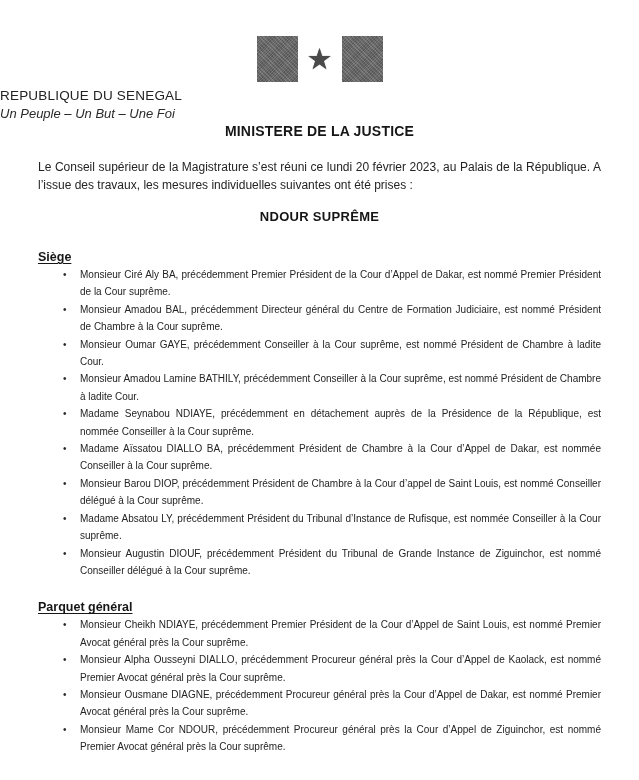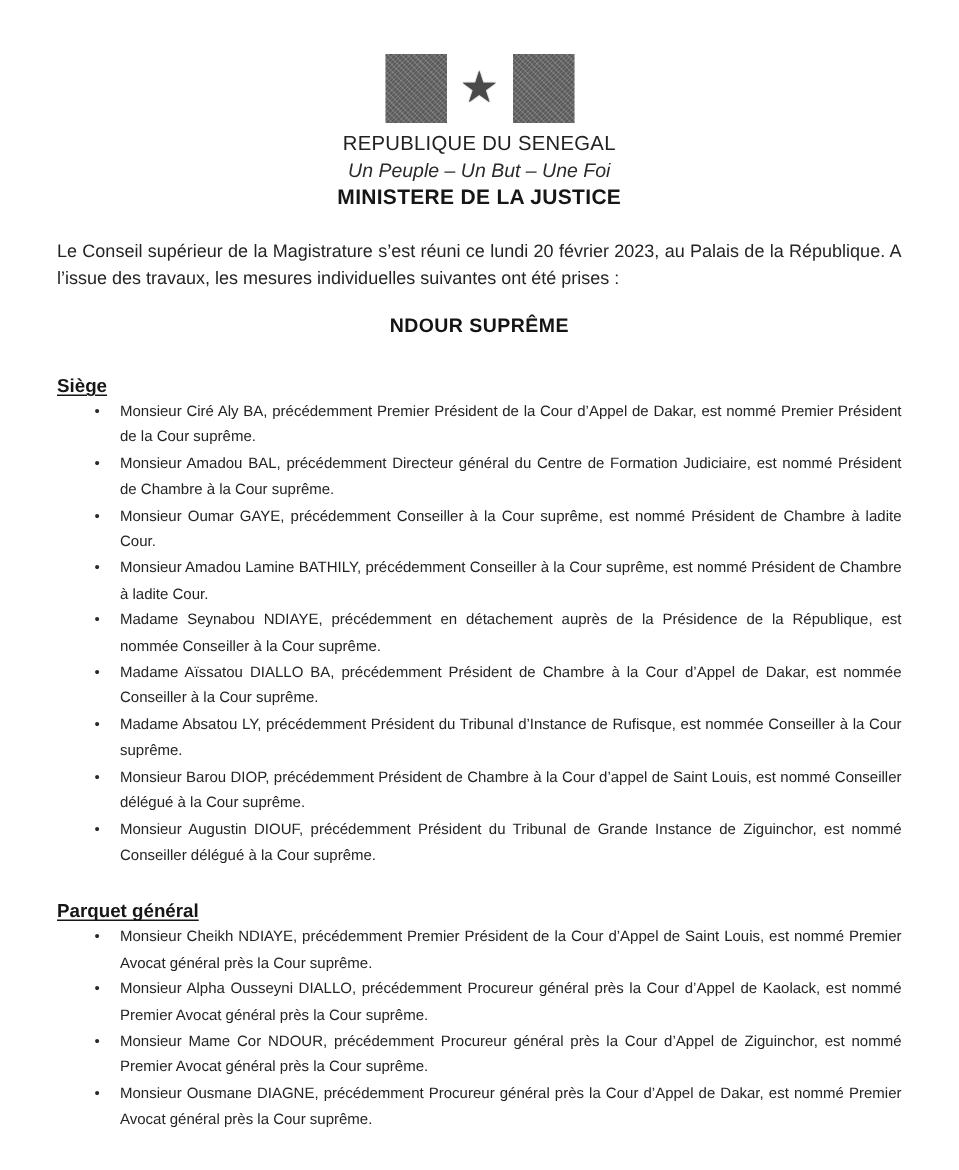--- a/index.html
+++ b/index.html
@@ -13,22 +13,22 @@
   .flag-band{
     width:41px;height:46px;background-color:#6c6c6c;
     background-image:
       repeating-linear-gradient(45deg, rgba(255,255,255,.14) 0 1px, transparent 1px 3px),
       repeating-linear-gradient(-45deg, rgba(0,0,0,.18) 0 1px, transparent 1px 2px);
   }
   .flag-star{
     width:34px;text-align:center;font-size:29px;line-height:44px;color:#4a4a4a;
     text-shadow:0 0 1px #5a5a5a;
   }
-  .country{text-align:center;font-size:13.5px;line-height:16px;margin-top:6px;letter-spacing:.2px;color:#222;}
-  .motto{text-align:center;font-style:italic;font-size:13px;line-height:17px;margin-top:1px;color:#2a2a2a;}
+  .country{text-align:left;font-size:13.5px;line-height:16px;margin-top:6px;letter-spacing:.2px;color:#222;}
+  .motto{font-style:italic;font-size:13px;line-height:17px;margin-top:1px;color:#2a2a2a;}
   .ministry{text-align:center;font-weight:700;font-size:14px;line-height:17px;margin-top:1px;letter-spacing:.2px;color:#161616;}
   
   .content{margin:0 38px;}
   .intro{margin:18px 0 0 0;font-size:12px;line-height:18px;text-align:justify;color:#242424;}
   .doc-title{text-align:center;font-weight:700;font-size:13px;line-height:16px;margin-top:15px;letter-spacing:.3px;color:#141414;}
   .section-heading{
     font-weight:700;font-size:12.5px;line-height:16px;margin-top:24px;
     text-decoration:underline;text-underline-offset:2px;color:#161616;
   }
   .section-parquet .section-heading{margin-top:20px;}
@@ -64,30 +64,30 @@
 
     <div class="section section-siege">
       <div class="section-heading">Siège</div>
       <ul class="appointments">
           <li>Monsieur Ciré Aly BA, précédemment Premier Président de la Cour d’Appel de Dakar, est nommé Premier Président de la Cour suprême.</li>
           <li>Monsieur Amadou BAL, précédemment Directeur général du Centre de Formation Judiciaire, est nommé Président de Chambre à la Cour suprême.</li>
           <li>Monsieur Oumar GAYE, précédemment Conseiller à la Cour suprême, est nommé Président de Chambre à ladite Cour.</li>
           <li>Monsieur Amadou Lamine BATHILY, précédemment Conseiller à la Cour suprême, est nommé Président de Chambre à ladite Cour.</li>
           <li>Madame Seynabou NDIAYE, précédemment en détachement auprès de la Présidence de la République, est nommée Conseiller à la Cour suprême.</li>
           <li>Madame Aïssatou DIALLO BA, précédemment Président de Chambre à la Cour d’Appel de Dakar, est nommée Conseiller à la Cour suprême.</li>
+          <li>Monsieur Barou DIOP, précédemment Président de Chambre à la Cour d’appel de Saint Louis, est nommé Conseiller délégué à la Cour suprême.</li>
           <li>Madame Absatou LY, précédemment Président du Tribunal d’Instance de Rufisque, est nommée Conseiller à la Cour suprême.</li>
-          <li>Monsieur Barou DIOP, précédemment Président de Chambre à la Cour d’appel de Saint Louis, est nommé Conseiller délégué à la Cour suprême.</li>
           <li>Monsieur Augustin DIOUF, précédemment Président du Tribunal de Grande Instance de Ziguinchor, est nommé Conseiller délégué à la Cour suprême.</li>
         </ul>
     </div>
 
     <div class="section section-parquet">
       <div class="section-heading">Parquet général</div>
       <ul class="appointments">
           <li>Monsieur Cheikh NDIAYE, précédemment Premier Président de la Cour d’Appel de Saint Louis, est nommé Premier Avocat général près la Cour suprême.</li>
           <li>Monsieur Alpha Ousseyni DIALLO, précédemment Procureur général près la Cour d’Appel de Kaolack, est nommé Premier Avocat général près la Cour suprême.</li>
+          <li>Monsieur Ousmane DIAGNE, précédemment Procureur général près la Cour d’Appel de Dakar, est nommé Premier Avocat général près la Cour suprême.</li>
           <li>Monsieur Mame Cor NDOUR, précédemment Procureur général près la Cour d’Appel de Ziguinchor, est nommé Premier Avocat général près la Cour suprême.</li>
-          <li>Monsieur Ousmane DIAGNE, précédemment Procureur général près la Cour d’Appel de Dakar, est nommé Premier Avocat général près la Cour suprême.</li>
         </ul>
     </div>
 
   </div>
 </div>
 
 </body></html>

